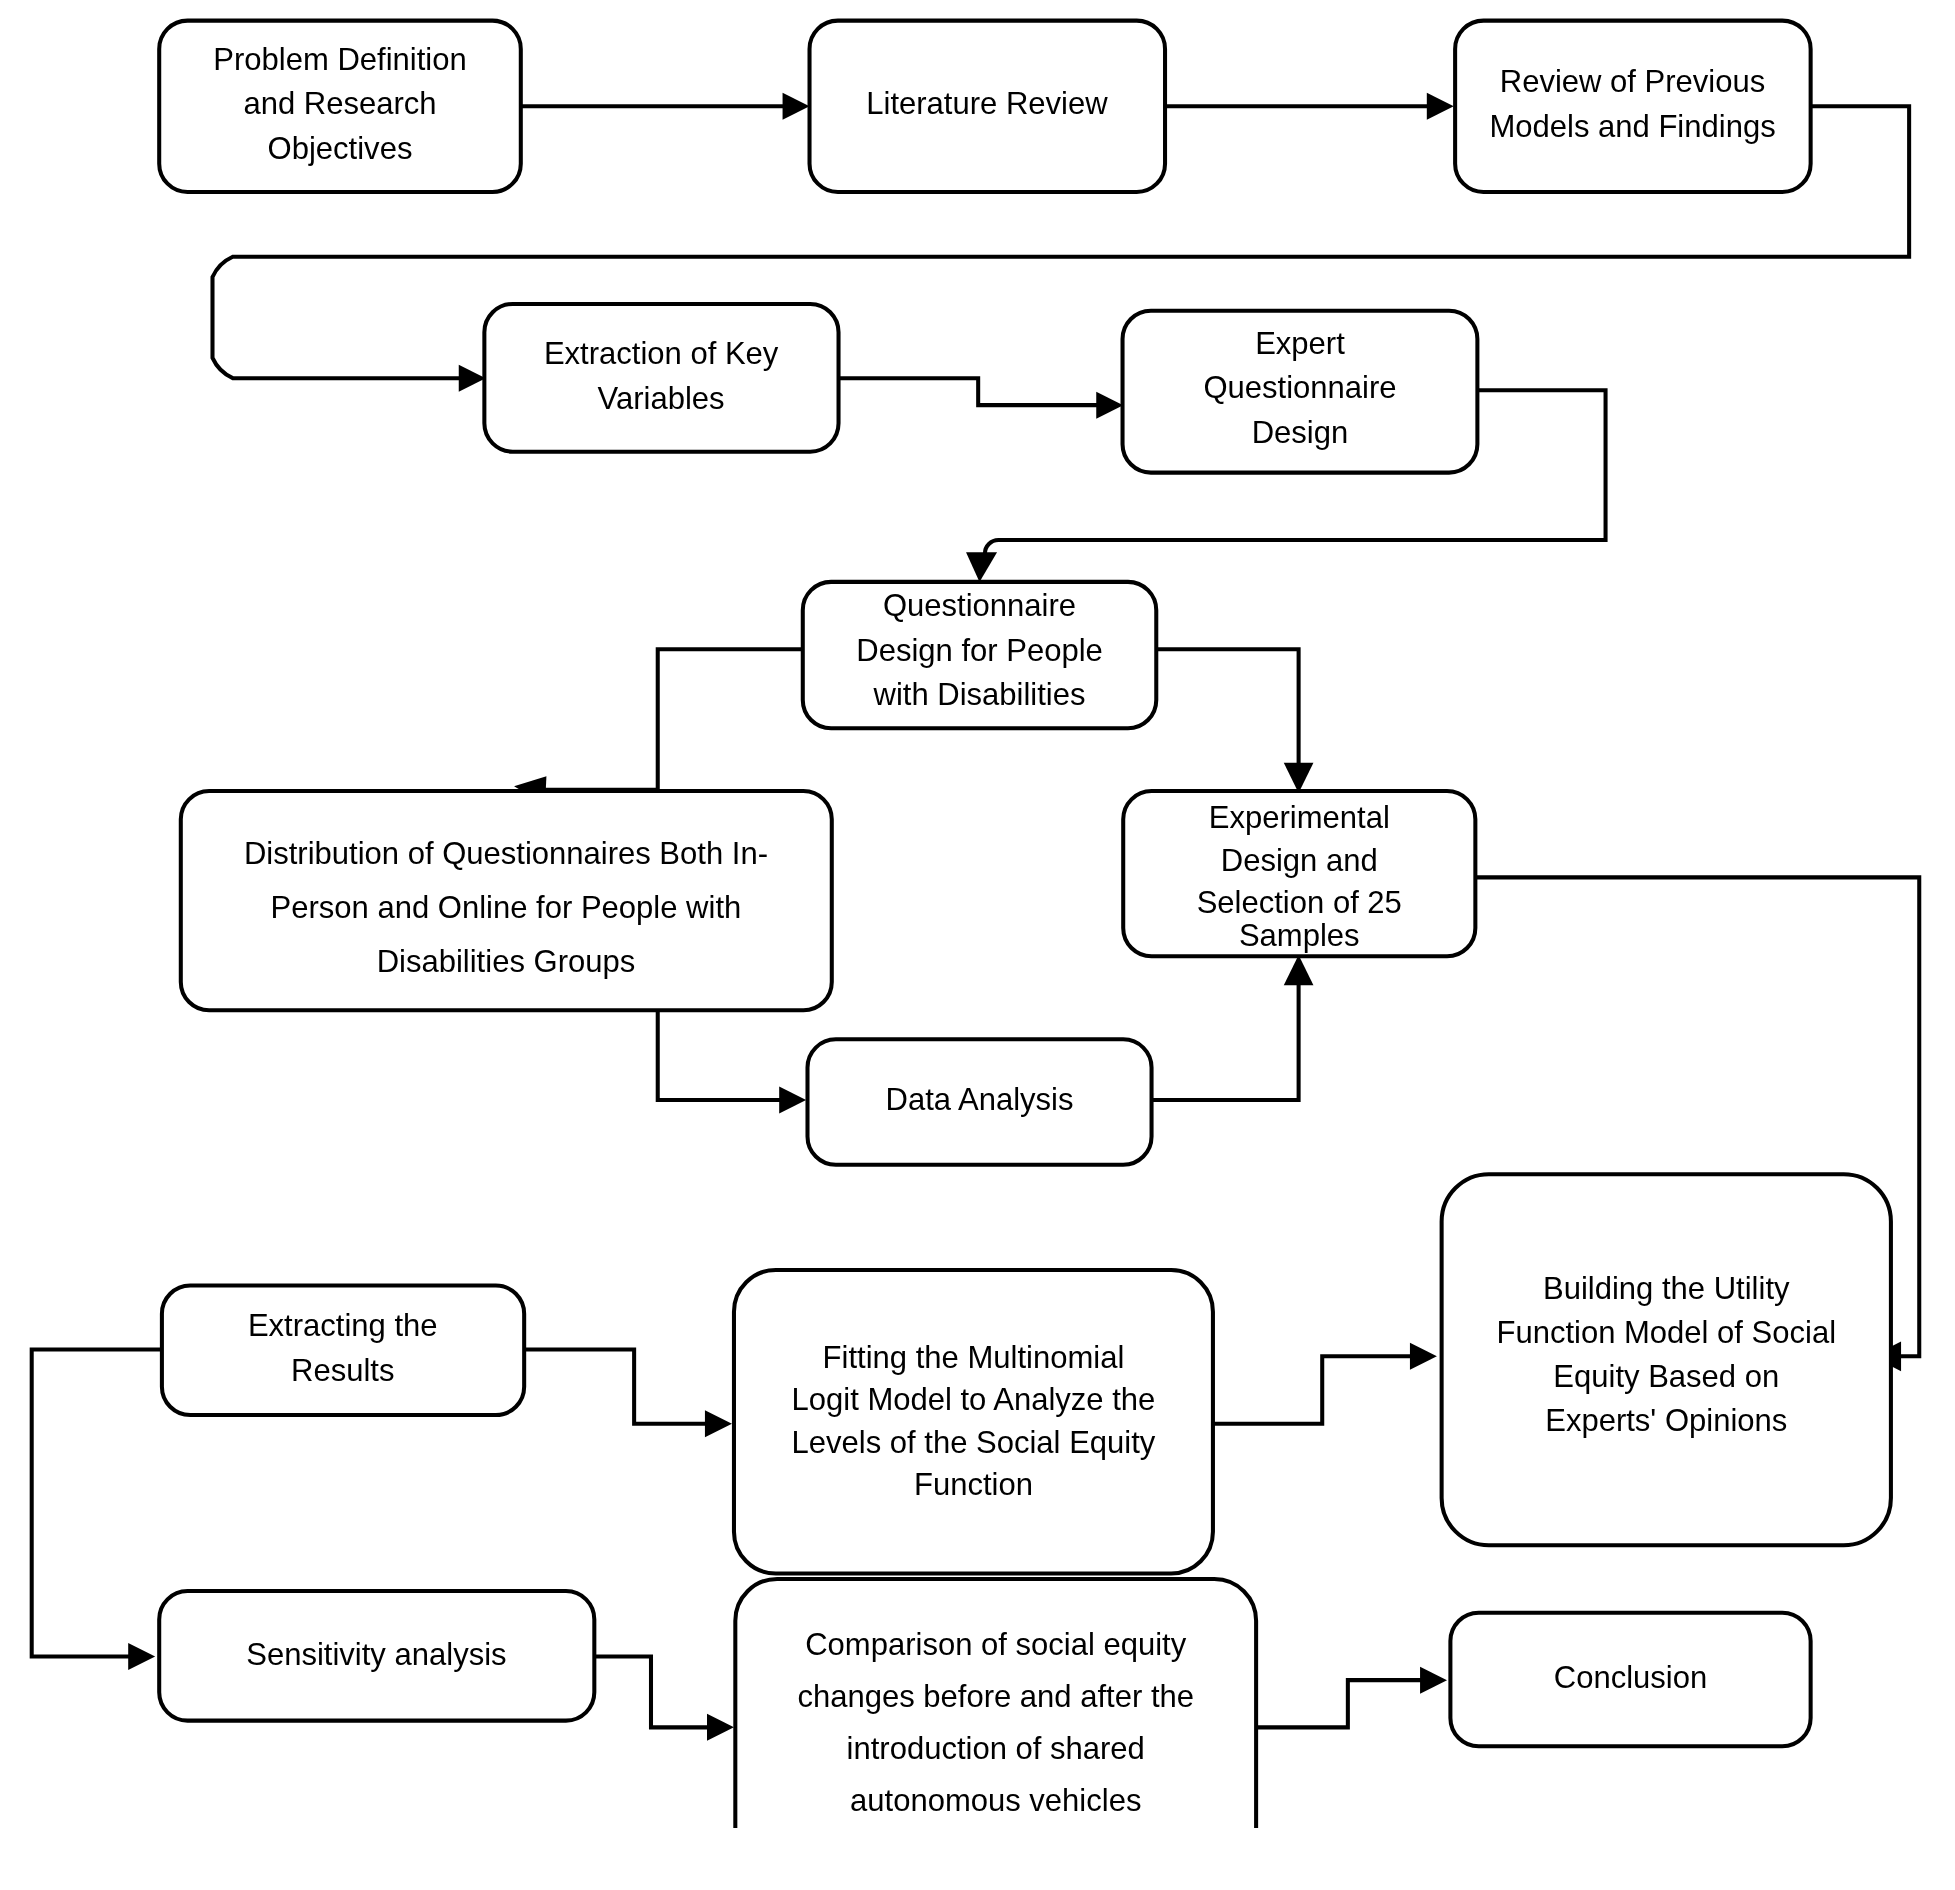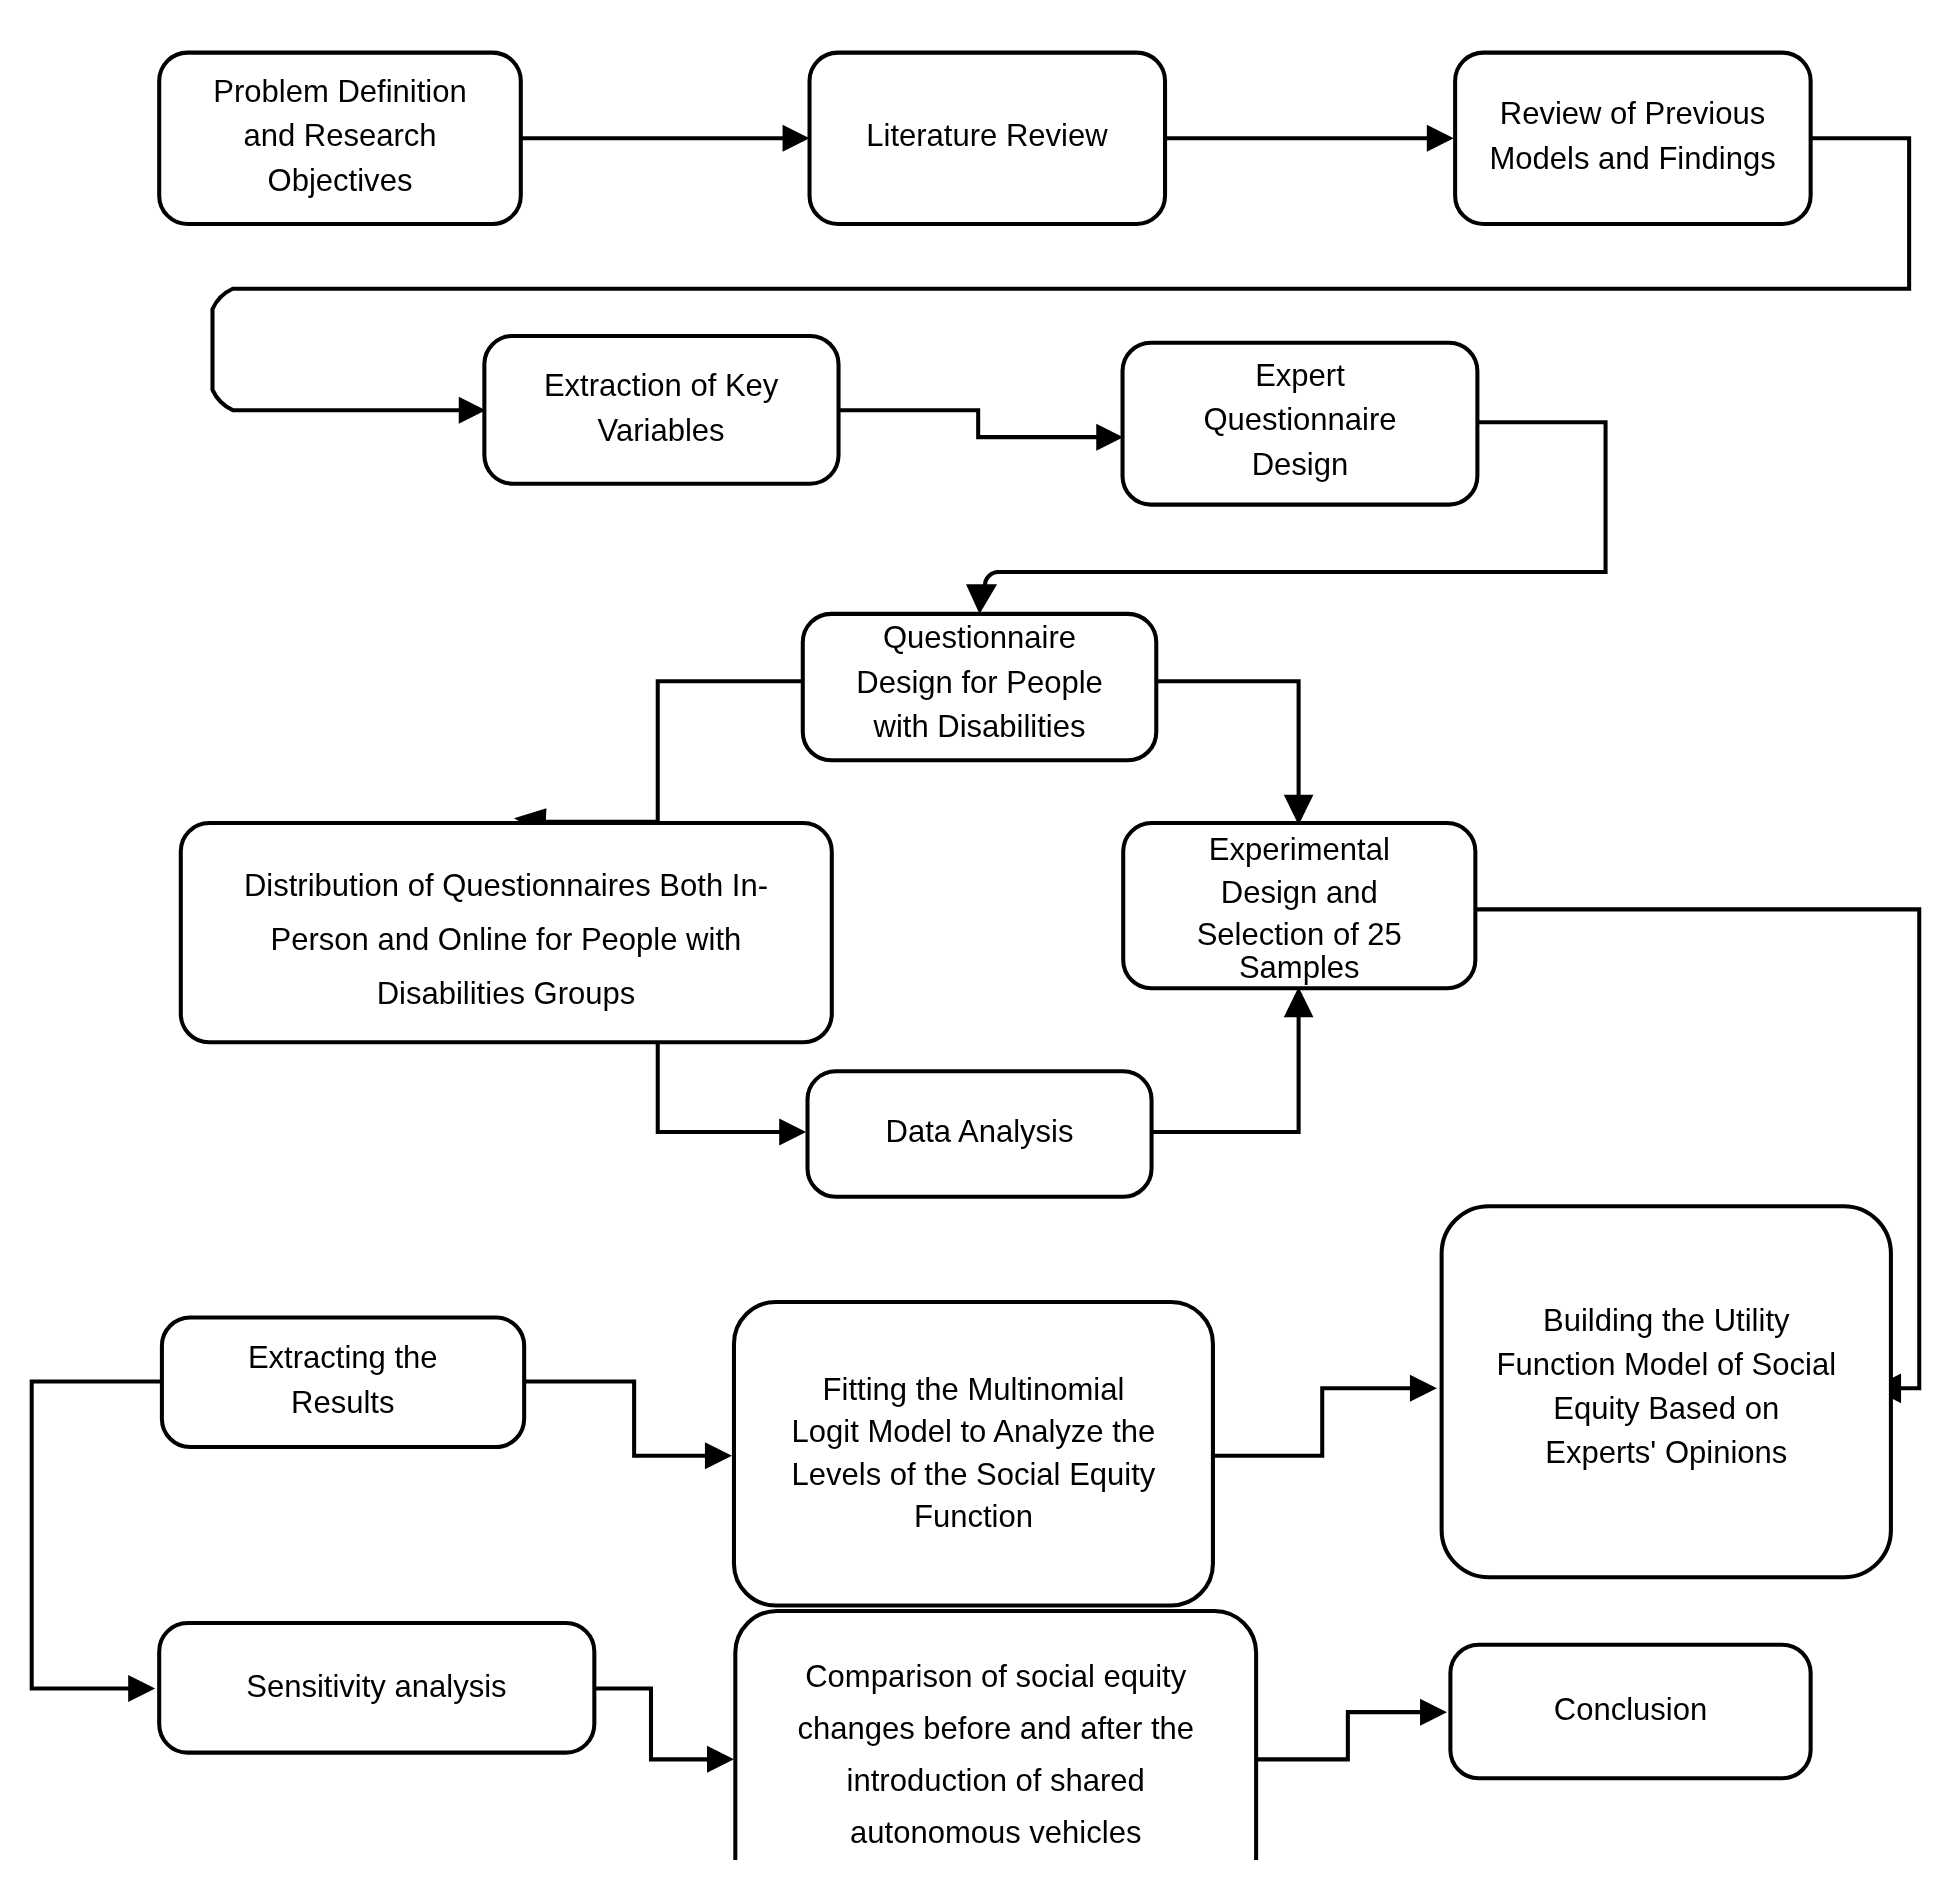--- a/index.html
+++ b/index.html
@@ -9,21 +9,20 @@
   }
   body {
     font-family: "Liberation Sans", sans-serif;
   }
   #flowchart-root {
     position: relative;
     width: 1955px;
     height: 1828px;
     background: #ffffff;
     overflow: hidden;
-    margin-top: 32px;
   }
   svg.chart-svg {
     position: absolute;
     top: 0;
     left: 0;
     width: 1955px;
     height: 1891px;
     display: block;
   }
   .node-box {

